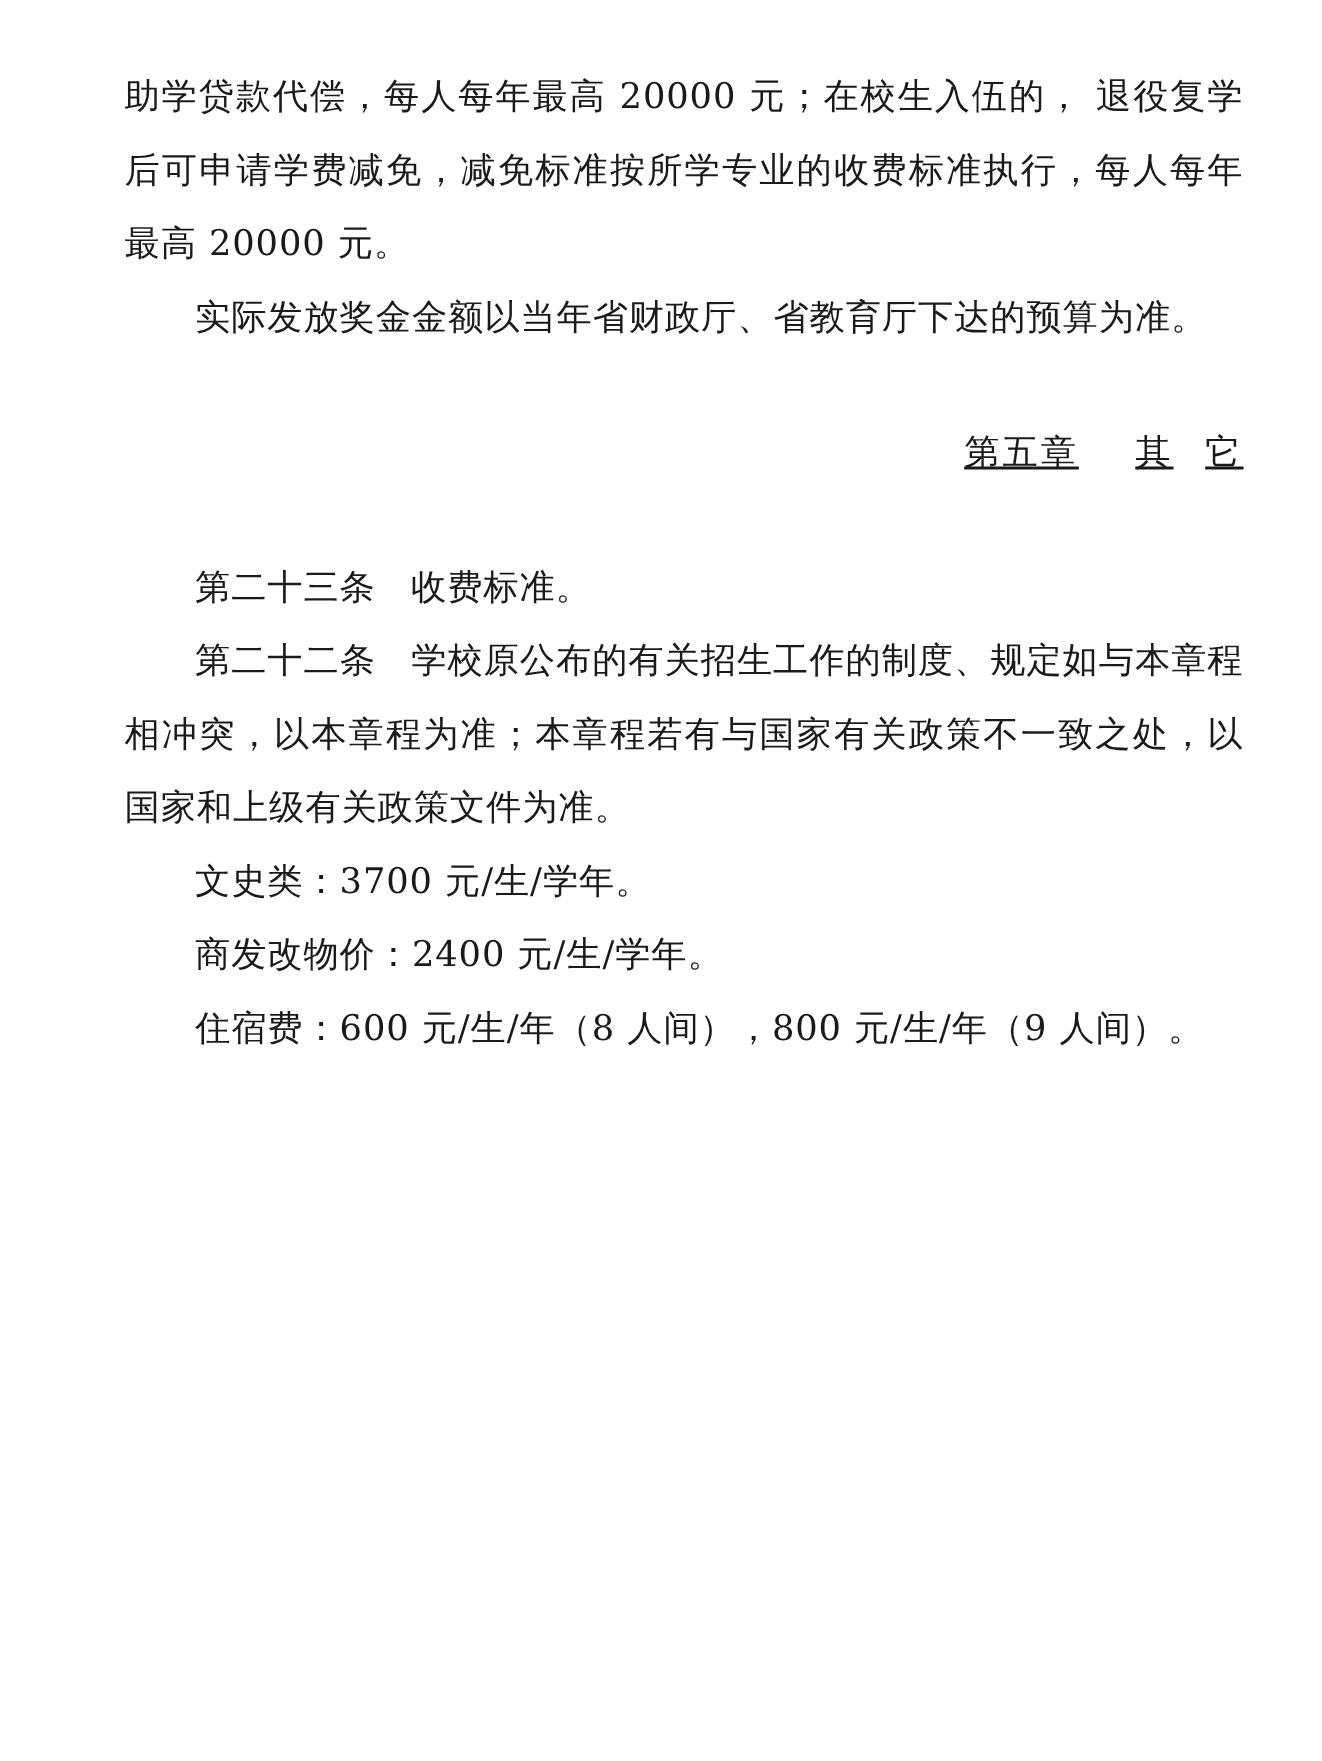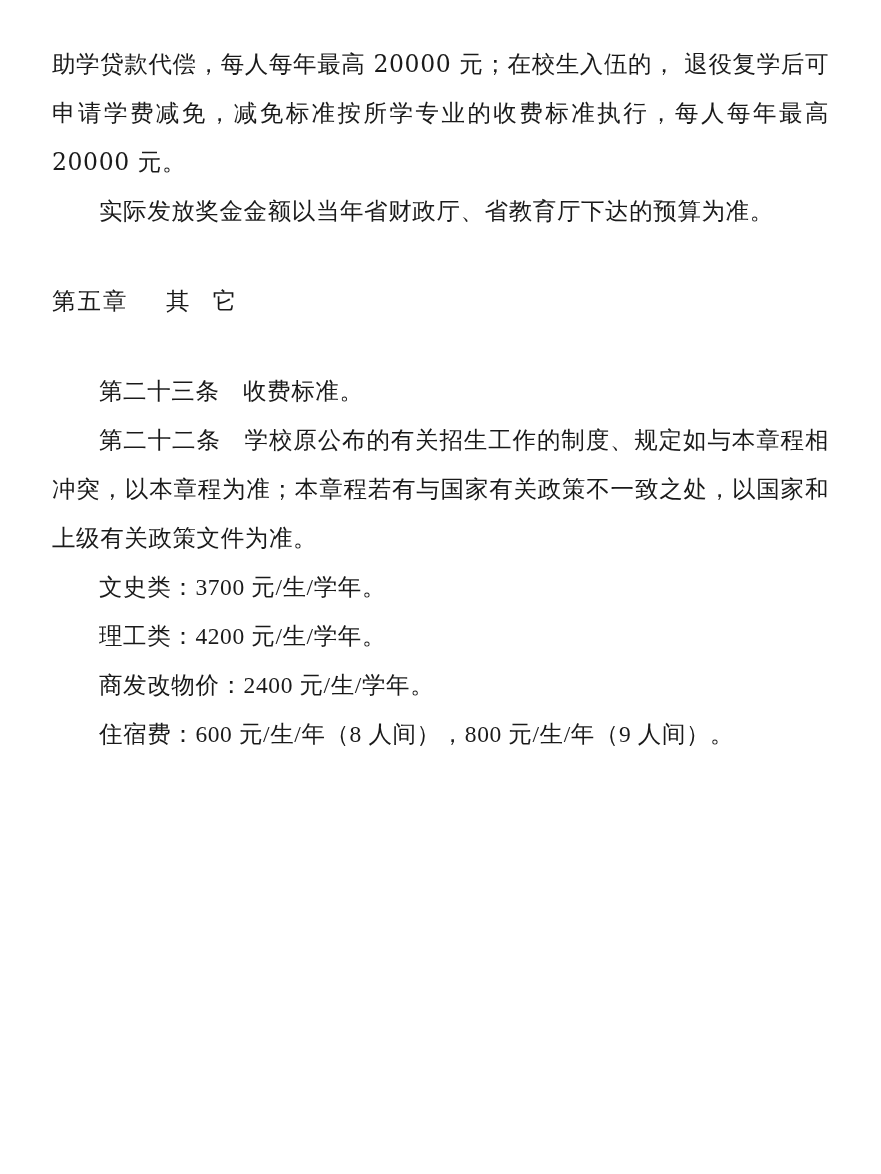--- a/index.html
+++ b/index.html
@@ -20,35 +20,36 @@
     height: 1174px;
     box-sizing: border-box;
     padding: 40px 52px 0 52px;
   }
   .doc-body {
     font-size: 23.5px;
     line-height: 49px;
     letter-spacing: 0.6px;
     text-align: justify;
     text-justify: inter-ideograph;
+    margin-left: 31px;
   }
   p {
     margin: 0;
   }
   .indent {
     text-indent: 2em;
-    font-family: Liberation Serif, serif;
   }
   .chapter-title {
-    text-align: left;
+    text-align: right;
     font-size: 23.5px;
     line-height: 49px;
     letter-spacing: 2px;
     margin-top: 41px;
     margin-bottom: 41px;
+    text-decoration: underline;
   }
   .chapter-title .gap {
     display: inline-block;
     width: 1.6em;
   }
   .chapter-title .gap-sm {
     display: inline-block;
     width: 0.9em;
   }
   .art-gap {
@@ -69,21 +70,20 @@
     <div class="chapter-title">
       <span>第五章</span><span class="gap"></span><span>其</span><span class="gap-sm"></span><span>它</span>
     </div>
 
     <p class="indent"><span>第二十三条</span><span class="art-gap"></span><span>收费标准。</span></p>
 
     <p class="indent"><span>第二十二条</span><span class="art-gap"></span><span>学校原公布的有关招生工作的制度、规定如与本章程相冲突，以本章程为准；本章程若有与国家有关政策不一致之处，以国家和上级有关政策文件为准。</span></p>
 
     <p class="indent"><span>文史类：</span><span>3700 元/生/学年。</span></p>
 
-    <p class="indent"><span>理工类：</span><span>4200 元/生/学年。</span></p>
 
 
     <p class="indent"><span>商发改物价：</span><span>2400 元/生/学年。</span></p>
 
     <p class="indent"><span>住宿费：</span><span>600 元/生/年（8 人间），800 元/生/年（9 人间）。</span></p>
 
 
   </div>
 </div>
 

